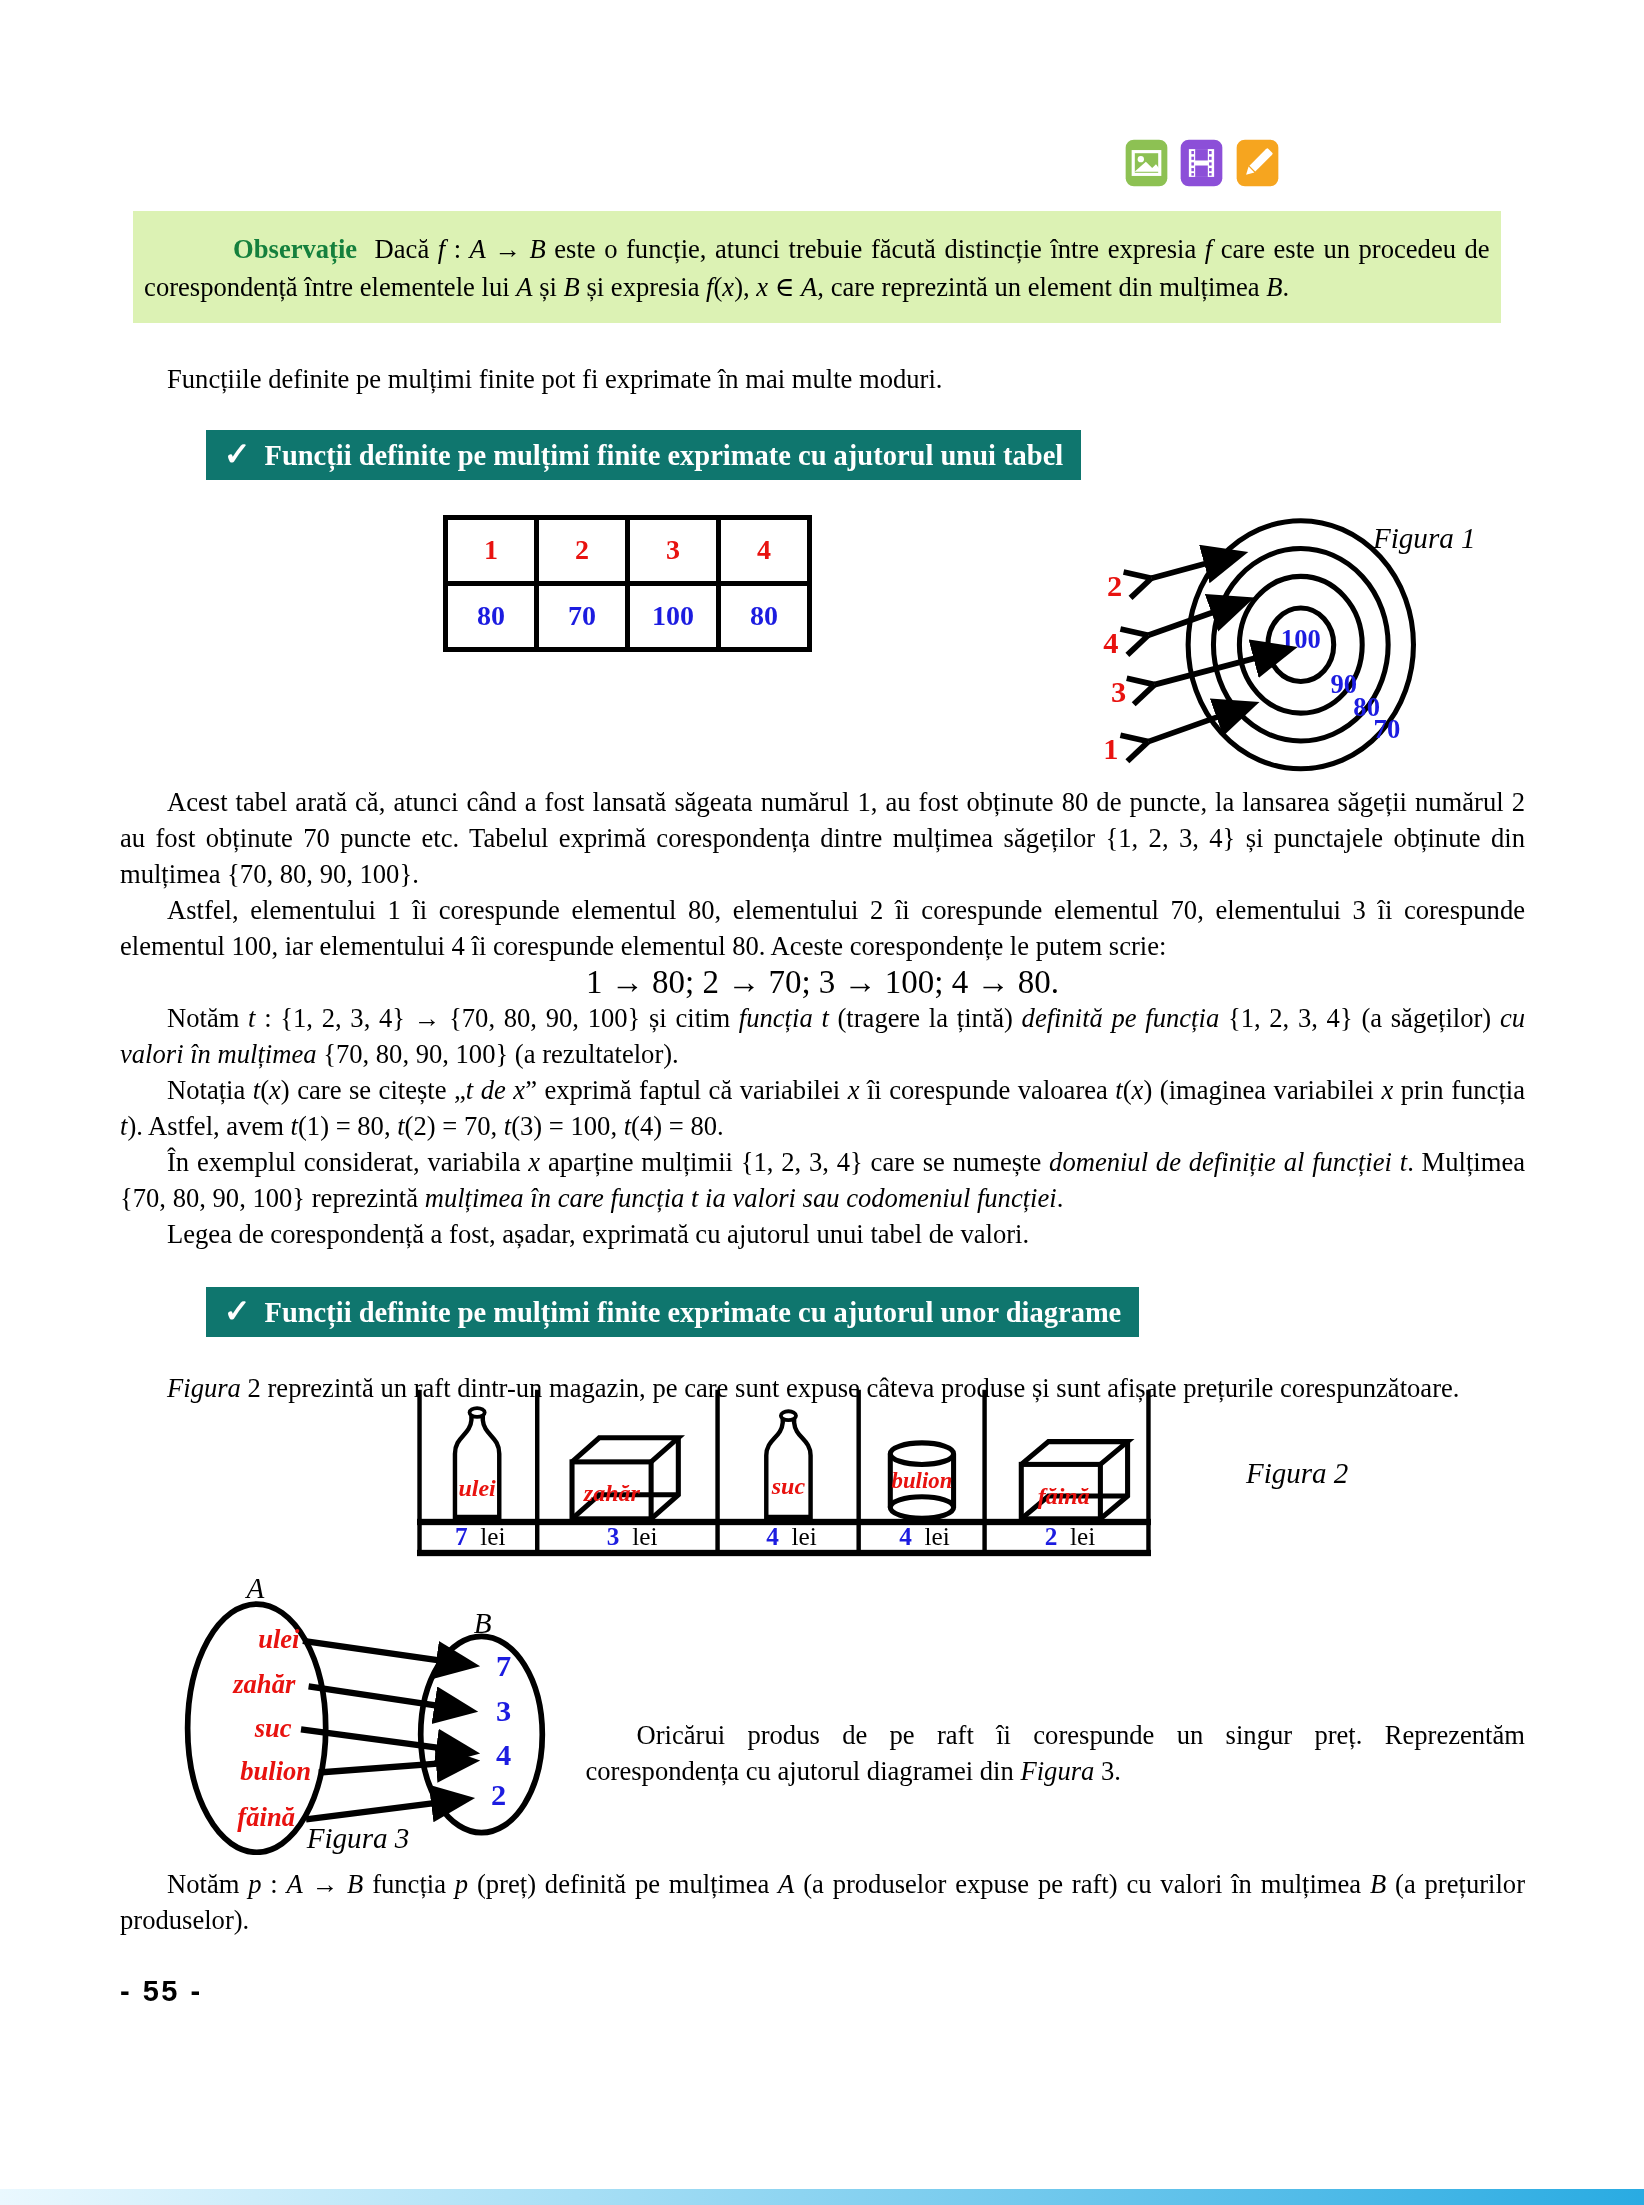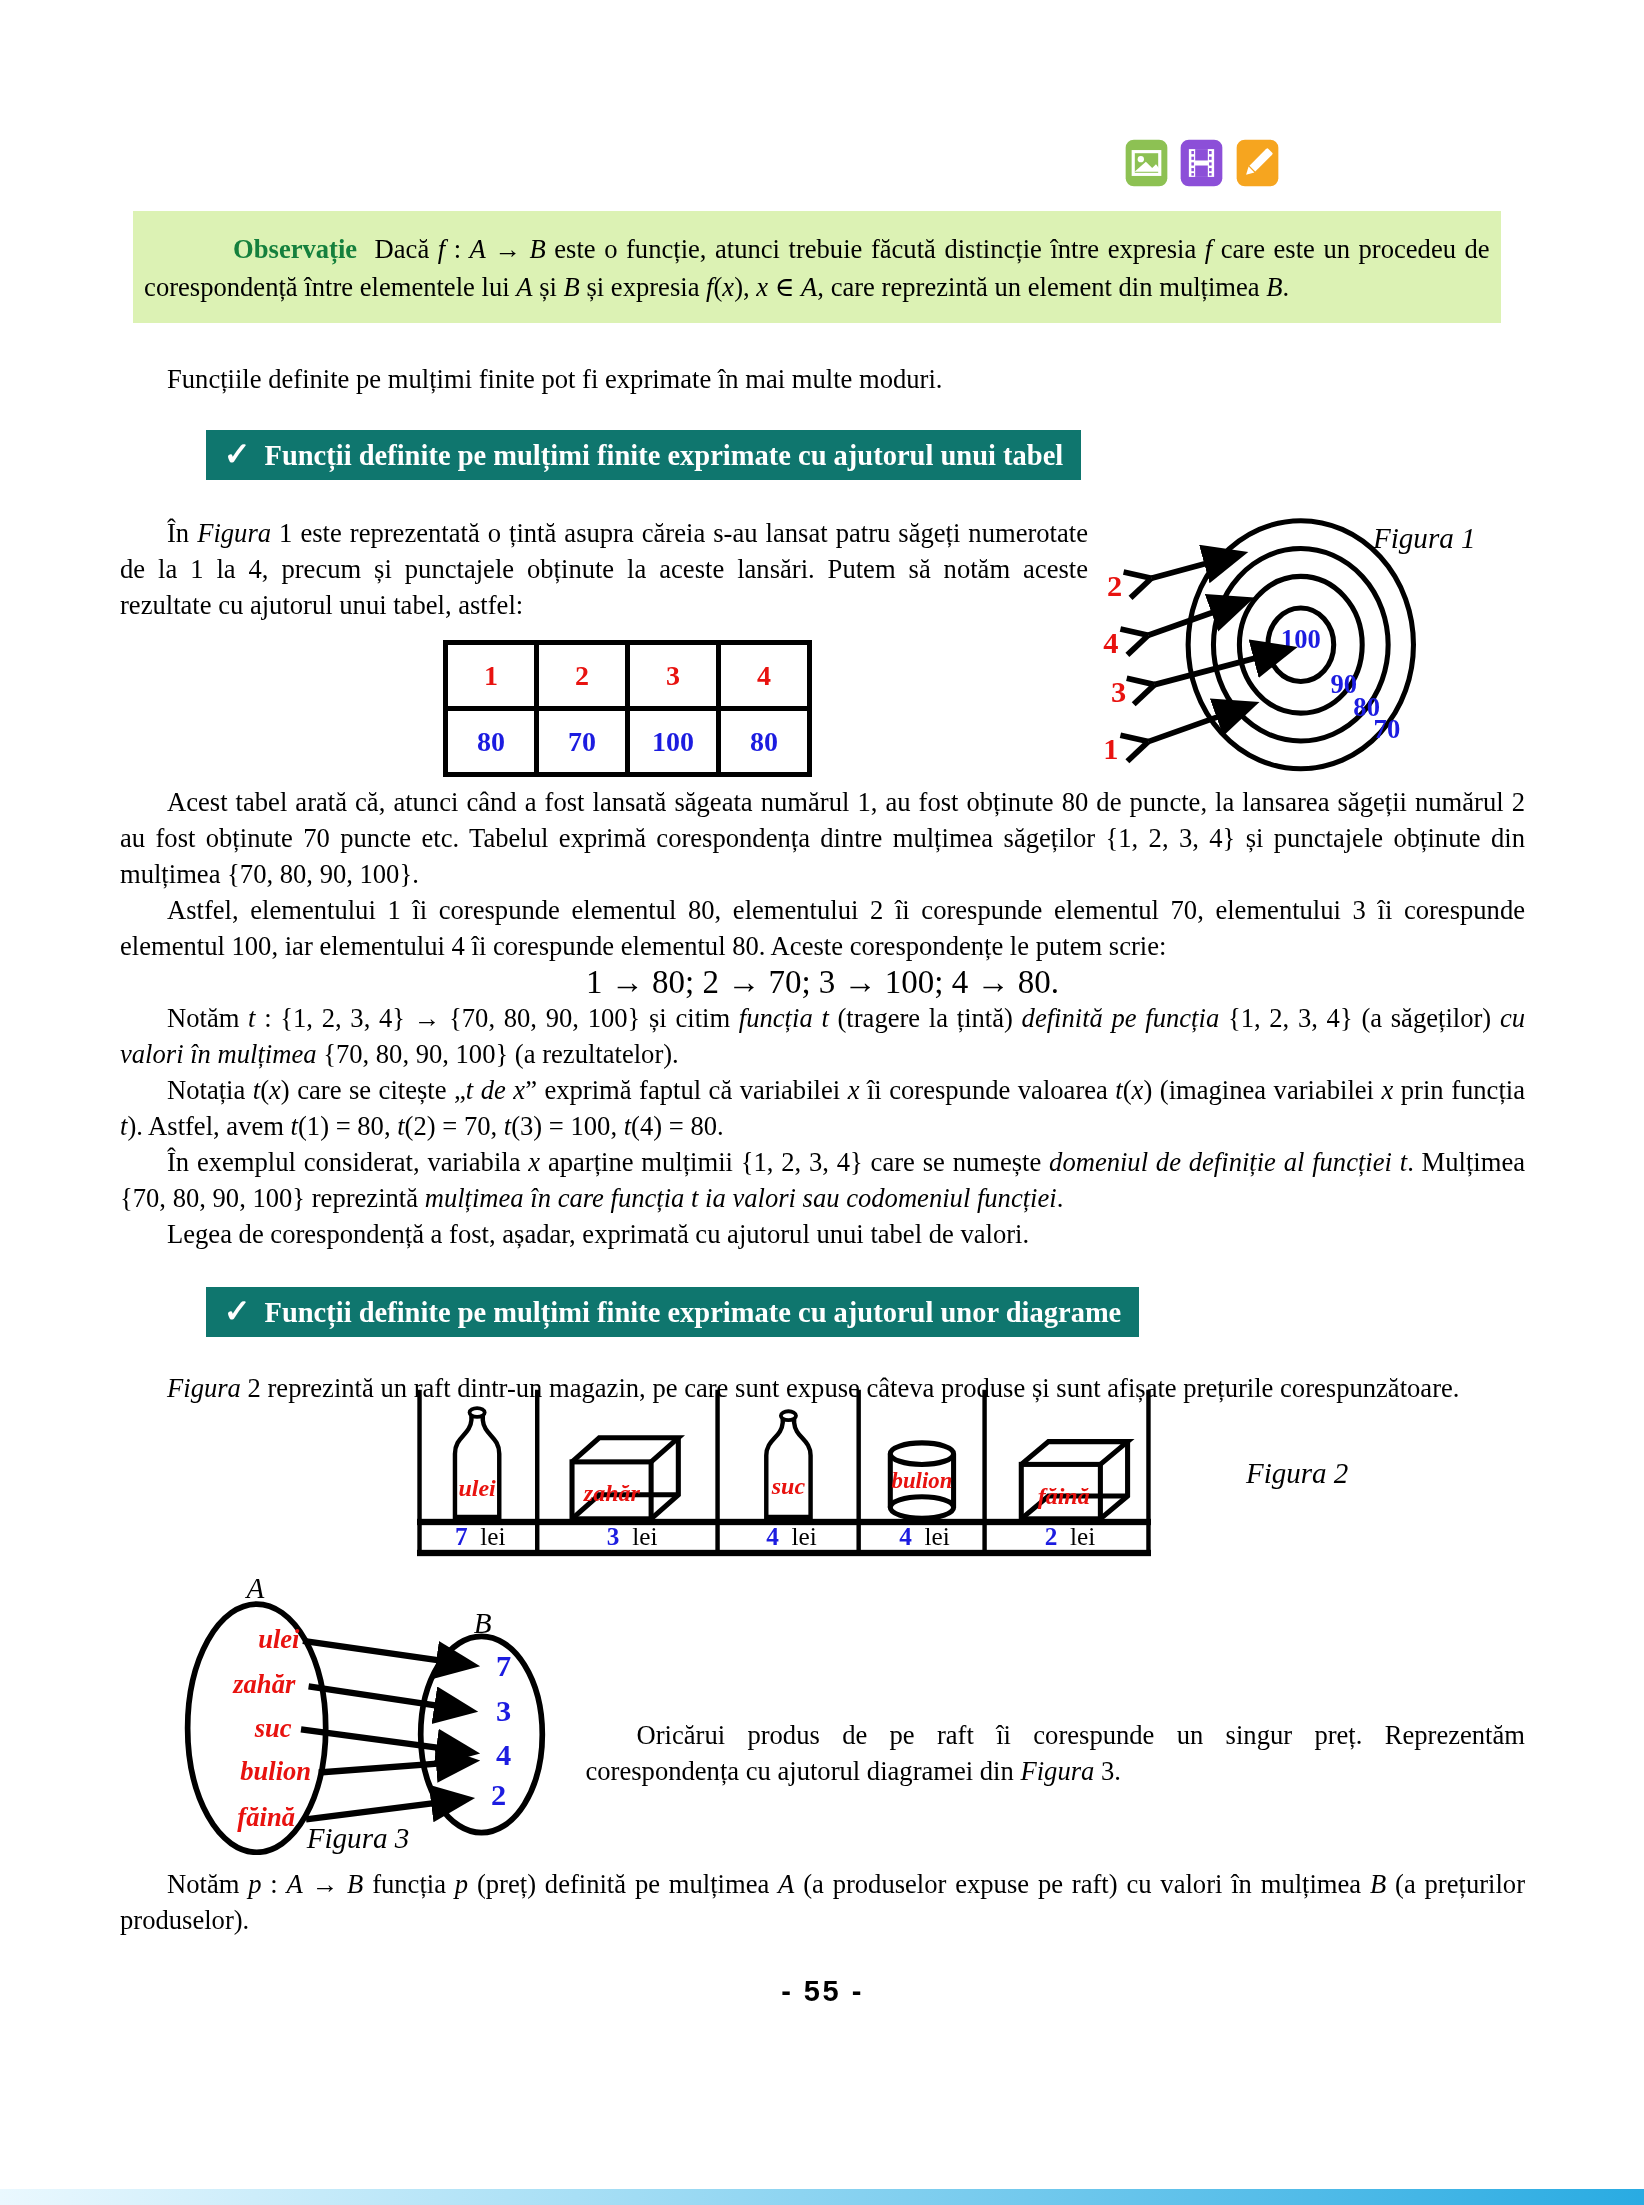--- a/index.html
+++ b/index.html
@@ -71,21 +71,21 @@
   .fig2-row{display:flex;align-items:flex-start;margin-top:-19px;margin-left:297px;}
   .fig2-caption{font-style:italic;font-size:29px;margin:70px 0 0 95px;white-space:nowrap;}
   
   .fig3-row{display:flex;align-items:flex-start;margin-top:19px;}
   .fig3-svg{margin-left:28.5px;flex:0 0 auto;}
   .fig3-text{width:962px;margin-left:19px;padding-top:141px;}
   .fig3-text p{text-indent:51px;}
   .p8{margin-top:11.4px;}
   
   .page-number{
-    margin-top:37px;text-align:center;
+    margin-top:37px;text-align:left;
     font-family:"Liberation Sans","DejaVu Sans",sans-serif;
     font-weight:bold;font-size:29px;letter-spacing:2.5px;
   }
   
   .bottom-bar{
     position:absolute;left:0;right:0;bottom:0;height:16.5px;
     background:linear-gradient(90deg,#eaf8fe 0%,#a8dff5 35%,#29ABE2 100%);
   }
   
   .svg-caption{font-family:"Liberation Serif",serif;font-style:italic;font-size:46px;fill:#000;}
@@ -198,21 +198,20 @@
           </g>
 
           <g>
             <line x1="95" y1="358" x2="258" y2="300" stroke="#000" stroke-width="9" marker-end="url(#ah)"></line>
             <line x1="95" y1="358" x2="51" y2="348" stroke="#000" stroke-width="9"></line>
             <line x1="95" y1="358" x2="62" y2="389" stroke="#000" stroke-width="9"></line>
             <text class="red-num" x="36" y="386" text-anchor="middle">1</text>
           </g>
         </svg>
       </div>
-      <p class="para fig1-text">În <i>Figura</i> 1 este reprezentată o țintă asupra căreia s-au lansat patru săgeți numerotate de la 1 la 4, precum și punctajele obținute la aceste lansări. Putem să notăm aceste rezultate cu ajutorul unui tabel, astfel:</p>
 
       <table class="score-table">
         <tbody>
             <tr class="r1">
           <td>1</td>
           <td>2</td>
           <td>3</td>
           <td>4</td>
         </tr>
         <tr class="r2">

